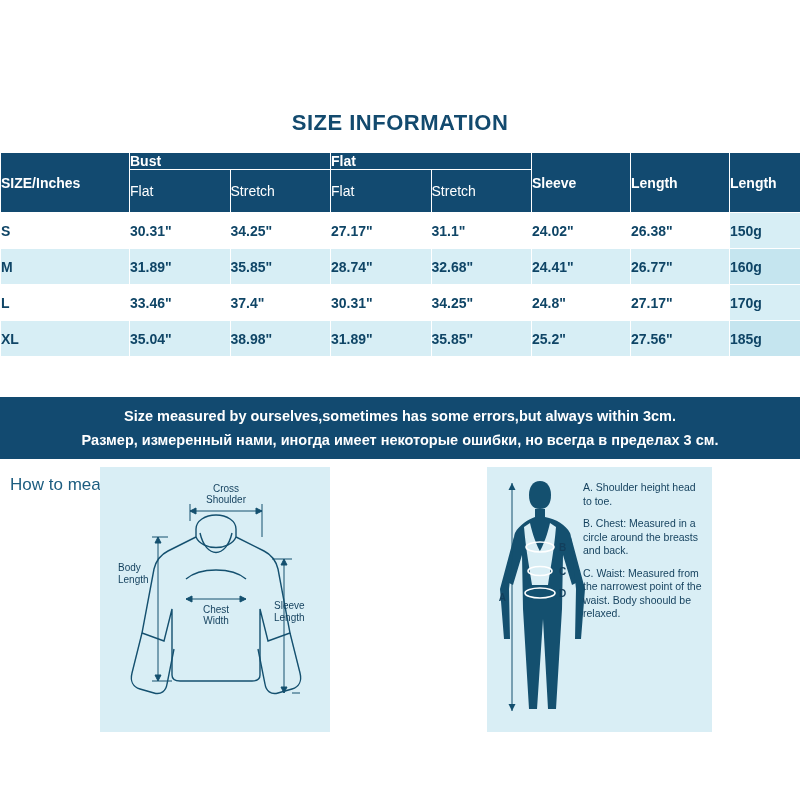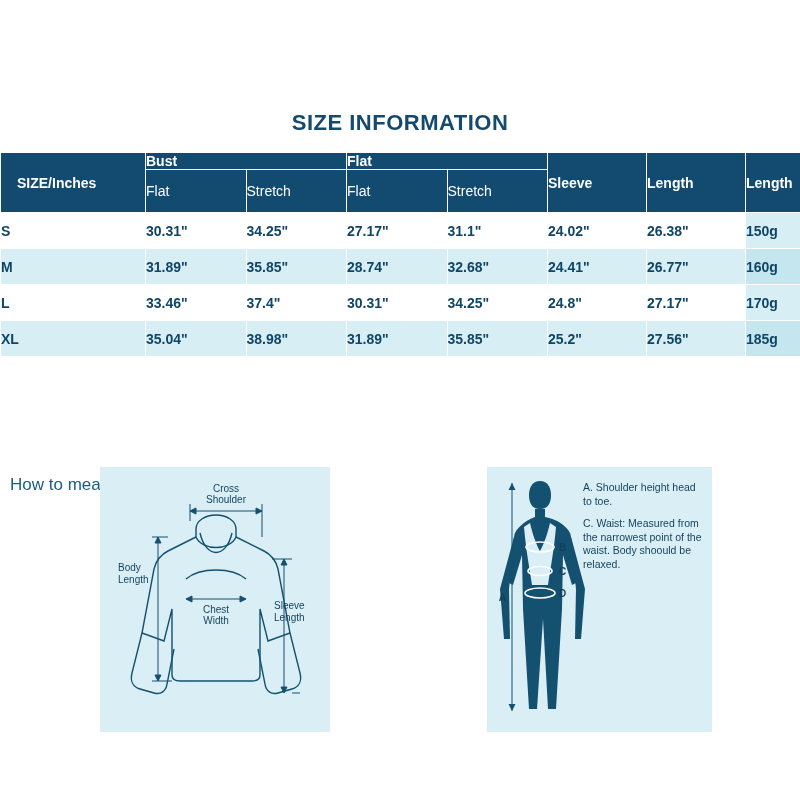--- a/index.html
+++ b/index.html
@@ -161,21 +161,21 @@
 </head>
 <body>
 
 <div class="page">
 
   <div class="title">SIZE INFORMATION</div>
 
   <table class="size-table">
     <tbody>
       <tr>
-        <td class="hdr hdr-main" rowspan="2" style="width:128px;height:45px;padding-left:16px;">SIZE/Inches</td>
+        <td class="hdr hdr-main" rowspan="2" style="width:128px;height:45px;">SIZE/Inches</td>
         <td class="hdr hdr-main" colspan="2" style="width:200px;">Bust</td>
         <td class="hdr hdr-main" colspan="2" style="width:200px;">Flat</td>
         <td class="hdr hdr-main" rowspan="2" style="width:98px;">Sleeve</td>
         <td class="hdr hdr-main" rowspan="2" style="width:98px;">Length</td>
         <td class="hdr hdr-main" rowspan="2" style="width:76px;">Length</td>
       </tr>
       <tr>
         <td class="hdr hdr-sub" style="height:42px;">Flat</td>
         <td class="hdr hdr-sub">Stretch</td>
         <td class="hdr hdr-sub">Flat</td>
@@ -221,20 +221,24 @@
         <td>38.98"</td>
         <td>31.89"</td>
         <td>35.85"</td>
         <td>25.2"</td>
         <td>27.56"</td>
         <td class="weight-b">185g</td>
       </tr>
     </tbody>
   </table>
 
+  <div class="note">
+    <div>Size measured by ourselves,sometimes has some errors,but always within 3cm.</div>
+    <div>Размер, измеренный нами, иногда имеет некоторые ошибки, но всегда в пределах 3 см.</div>
+  </div>
 
   <div class="howto">
     <div class="howto-title">How to measure</div>
 
     <div class="panel-left"></div>
     <div class="panel-right"></div>
 
     <svg class="diagram-svg" width="800" height="280">
 
       <g stroke="#14506f" fill="none" stroke-width="1.4">
@@ -319,16 +323,17 @@
       </g>
 
       <text x="506" y="142" class="dimtext" font-weight="bold" font-size="11" text-anchor="end">A</text>
       <text x="559" y="92" class="dimtext" font-weight="bold" font-size="11" fill="#0d3b5c" text-anchor="start">B</text>
       <text x="559" y="116" class="dimtext" font-weight="bold" font-size="11" fill="#0d3b5c" text-anchor="start">C</text>
       <text x="559" y="138" class="dimtext" font-weight="bold" font-size="11" fill="#0d3b5c" text-anchor="start">D</text>
     </svg>
 
     <div class="legend">
       <p>A. Shoulder height head to toe.</p>
+      <p>B. Chest: Measured in a circle around the breasts and back.</p>
       <p>C. Waist: Measured from the narrowest point of the waist. Body shoould be relaxed.</p>
     </div>
   </div>
 </div>
 
 </body></html>

